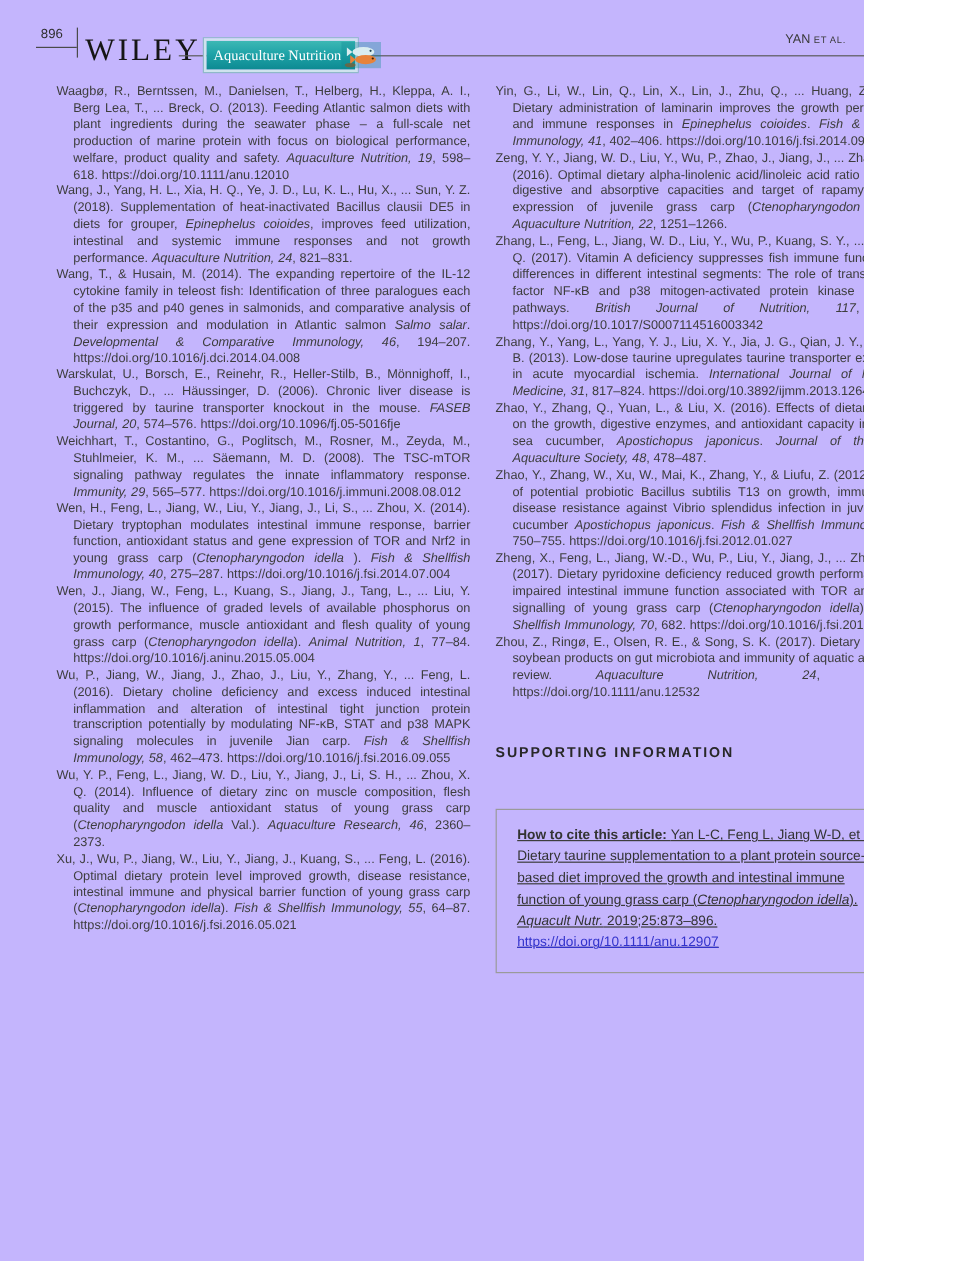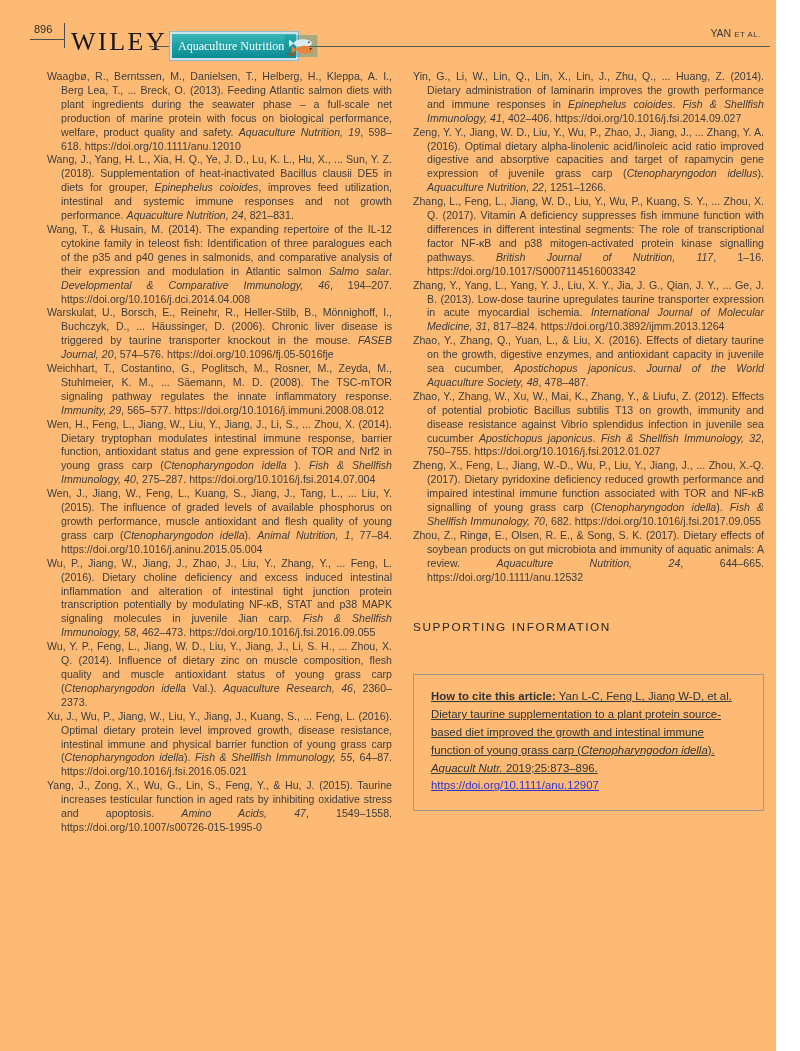--- a/index.html
+++ b/index.html
@@ -1,19 +1,19 @@
 <!DOCTYPE html>
 <html lang="en" style="--accent: #1fa3a8; --link: #3333cc;"><head>
 <meta charset="utf-8">
 <style>
   :root{ --accent:#1fa3a8; --link:#3333cc; }
   *{box-sizing:border-box;}
   html,body{margin:0;padding:0;background:#ffffff;}
   .page{
-    position:relative;width:776px;height:1051px;background:#fdba74;
+    position:relative;width:720px;height:1051px;background:#c4b5fd;
     font-family:"Liberation Sans",sans-serif;color:#3d3d3d;overflow:hidden;
   }
   
   .pagenum{position:absolute;left:34px;top:23px;font-size:11px;color:#2e2e2e;}
   .pagenum-rule{position:absolute;left:30px;top:39px;width:34px;height:1px;background:#4a4a4a;}
   .vert-rule{position:absolute;left:64px;top:23px;width:1px;height:25px;background:#4a4a4a;}
   .wiley{
     position:absolute;left:71px;top:27px;
     font-family:"Liberation Serif",serif;font-size:26px;letter-spacing:2.5px;color:#161616;
   }
@@ -34,21 +34,21 @@
   .col{position:absolute;top:70px;font-size:10.6px;line-height:13.9px;}
   .col-left{left:47px;width:345px;}
   .col-right{left:413px;width:351px;}
   .ref{
     margin:0;padding-left:14px;text-indent:-14px;text-align:justify;
     color:#3d3d3d;word-spacing:0.2px;
   }
   .ref i{font-style:italic;}
   
   .si-heading{
-    margin:36px 0 0 0;font-size:11.8px;font-weight:400;letter-spacing:1.6px;
+    margin:36px 0 0 0;font-size:11.8px;font-weight:700;letter-spacing:1.6px;
     color:#282828;
   }
   .si-body{
     margin:14px 0 0 0;font-size:11.3px;line-height:17.5px;text-align:justify;color:#3d3d3d;
   }
   
   .cite-box{
     margin-top:40px;border:1.5px solid #9a9a9a;padding:13px 17px 15px 17px;width:100%;text-decoration:underline;
   }
   .cite-text{margin:0;font-size:11.4px;line-height:17.8px;color:#333333;text-align:left;}
@@ -88,21 +88,20 @@
       <p class="ref">Waagbø, R., Berntssen, M., Danielsen, T., Helberg, H., Kleppa, A. I., Berg Lea, T., ... Breck, O. (2013). Feeding Atlantic salmon diets with plant ingredients during the seawater phase – a full-scale net production of marine protein with focus on biological performance, welfare, product quality and safety. <i>Aquaculture Nutrition, 19</i>, 598–618. https://doi.org/10.1111/anu.12010</p>
       <p class="ref">Wang, J., Yang, H. L., Xia, H. Q., Ye, J. D., Lu, K. L., Hu, X., ... Sun, Y. Z. (2018). Supplementation of heat-inactivated Bacillus clausii DE5 in diets for grouper, <i>Epinephelus coioides</i>, improves feed utilization, intestinal and systemic immune responses and not growth performance. <i>Aquaculture Nutrition, 24</i>, 821–831.</p>
       <p class="ref">Wang, T., &amp; Husain, M. (2014). The expanding repertoire of the IL-12 cytokine family in teleost fish: Identification of three paralogues each of the p35 and p40 genes in salmonids, and comparative analysis of their expression and modulation in Atlantic salmon <i>Salmo salar</i>. <i>Developmental &amp; Comparative Immunology, 46</i>, 194–207. https://doi.org/10.1016/j.dci.2014.04.008</p>
       <p class="ref">Warskulat, U., Borsch, E., Reinehr, R., Heller-Stilb, B., Mönnighoff, I., Buchczyk, D., ... Häussinger, D. (2006). Chronic liver disease is triggered by taurine transporter knockout in the mouse. <i>FASEB Journal, 20</i>, 574–576. https://doi.org/10.1096/fj.05-5016fje</p>
       <p class="ref">Weichhart, T., Costantino, G., Poglitsch, M., Rosner, M., Zeyda, M., Stuhlmeier, K. M., ... Säemann, M. D. (2008). The TSC-mTOR signaling pathway regulates the innate inflammatory response. <i>Immunity, 29</i>, 565–577. https://doi.org/10.1016/j.immuni.2008.08.012</p>
       <p class="ref">Wen, H., Feng, L., Jiang, W., Liu, Y., Jiang, J., Li, S., ... Zhou, X. (2014). Dietary tryptophan modulates intestinal immune response, barrier function, antioxidant status and gene expression of TOR and Nrf2 in young grass carp (<i>Ctenopharyngodon idella</i> ). <i>Fish &amp; Shellfish Immunology, 40</i>, 275–287. https://doi.org/10.1016/j.fsi.2014.07.004</p>
       <p class="ref">Wen, J., Jiang, W., Feng, L., Kuang, S., Jiang, J., Tang, L., ... Liu, Y. (2015). The influence of graded levels of available phosphorus on growth performance, muscle antioxidant and flesh quality of young grass carp (<i>Ctenopharyngodon idella</i>). <i>Animal Nutrition, 1</i>, 77–84. https://doi.org/10.1016/j.aninu.2015.05.004</p>
       <p class="ref">Wu, P., Jiang, W., Jiang, J., Zhao, J., Liu, Y., Zhang, Y., ... Feng, L. (2016). Dietary choline deficiency and excess induced intestinal inflammation and alteration of intestinal tight junction protein transcription potentially by modulating NF-κB, STAT and p38 MAPK signaling molecules in juvenile Jian carp. <i>Fish &amp; Shellfish Immunology, 58</i>, 462–473. https://doi.org/10.1016/j.fsi.2016.09.055</p>
       <p class="ref">Wu, Y. P., Feng, L., Jiang, W. D., Liu, Y., Jiang, J., Li, S. H., ... Zhou, X. Q. (2014). Influence of dietary zinc on muscle composition, flesh quality and muscle antioxidant status of young grass carp (<i>Ctenopharyngodon idella</i> Val.). <i>Aquaculture Research, 46</i>, 2360–2373.</p>
       <p class="ref">Xu, J., Wu, P., Jiang, W., Liu, Y., Jiang, J., Kuang, S., ... Feng, L. (2016). Optimal dietary protein level improved growth, disease resistance, intestinal immune and physical barrier function of young grass carp (<i>Ctenopharyngodon idella</i>). <i>Fish &amp; Shellfish Immunology, 55</i>, 64–87. https://doi.org/10.1016/j.fsi.2016.05.021</p>
-      <p class="ref">Yang, J., Zong, X., Wu, G., Lin, S., Feng, Y., &amp; Hu, J. (2015). Taurine increases testicular function in aged rats by inhibiting oxidative stress and apoptosis. <i>Amino Acids, 47</i>, 1549–1558. https://doi.org/10.1007/s00726-015-1995-0</p>
     </div>
 
   <div class="col col-right">
     <div>
         <p class="ref">Yin, G., Li, W., Lin, Q., Lin, X., Lin, J., Zhu, Q., ... Huang, Z. (2014). Dietary administration of laminarin improves the growth performance and immune responses in <i>Epinephelus coioides</i>. <i>Fish &amp; Shellfish Immunology, 41</i>, 402–406. https://doi.org/10.1016/j.fsi.2014.09.027</p>
         <p class="ref">Zeng, Y. Y., Jiang, W. D., Liu, Y., Wu, P., Zhao, J., Jiang, J., ... Zhang, Y. A. (2016). Optimal dietary alpha-linolenic acid/linoleic acid ratio improved digestive and absorptive capacities and target of rapamycin gene expression of juvenile grass carp (<i>Ctenopharyngodon idellus</i>). <i>Aquaculture Nutrition, 22</i>, 1251–1266.</p>
         <p class="ref">Zhang, L., Feng, L., Jiang, W. D., Liu, Y., Wu, P., Kuang, S. Y., ... Zhou, X. Q. (2017). Vitamin A deficiency suppresses fish immune function with differences in different intestinal segments: The role of transcriptional factor NF-κB and p38 mitogen-activated protein kinase signalling pathways. <i>British Journal of Nutrition, 117</i>, 1–16. https://doi.org/10.1017/S0007114516003342</p>
         <p class="ref">Zhang, Y., Yang, L., Yang, Y. J., Liu, X. Y., Jia, J. G., Qian, J. Y., ... Ge, J. B. (2013). Low-dose taurine upregulates taurine transporter expression in acute myocardial ischemia. <i>International Journal of Molecular Medicine, 31</i>, 817–824. https://doi.org/10.3892/ijmm.2013.1264</p>
         <p class="ref">Zhao, Y., Zhang, Q., Yuan, L., &amp; Liu, X. (2016). Effects of dietary taurine on the growth, digestive enzymes, and antioxidant capacity in juvenile sea cucumber, <i>Apostichopus japonicus</i>. <i>Journal of the World Aquaculture Society, 48</i>, 478–487.</p>
         <p class="ref">Zhao, Y., Zhang, W., Xu, W., Mai, K., Zhang, Y., &amp; Liufu, Z. (2012). Effects of potential probiotic Bacillus subtilis T13 on growth, immunity and disease resistance against Vibrio splendidus infection in juvenile sea cucumber <i>Apostichopus japonicus</i>. <i>Fish &amp; Shellfish Immunology, 32</i>, 750–755. https://doi.org/10.1016/j.fsi.2012.01.027</p>

